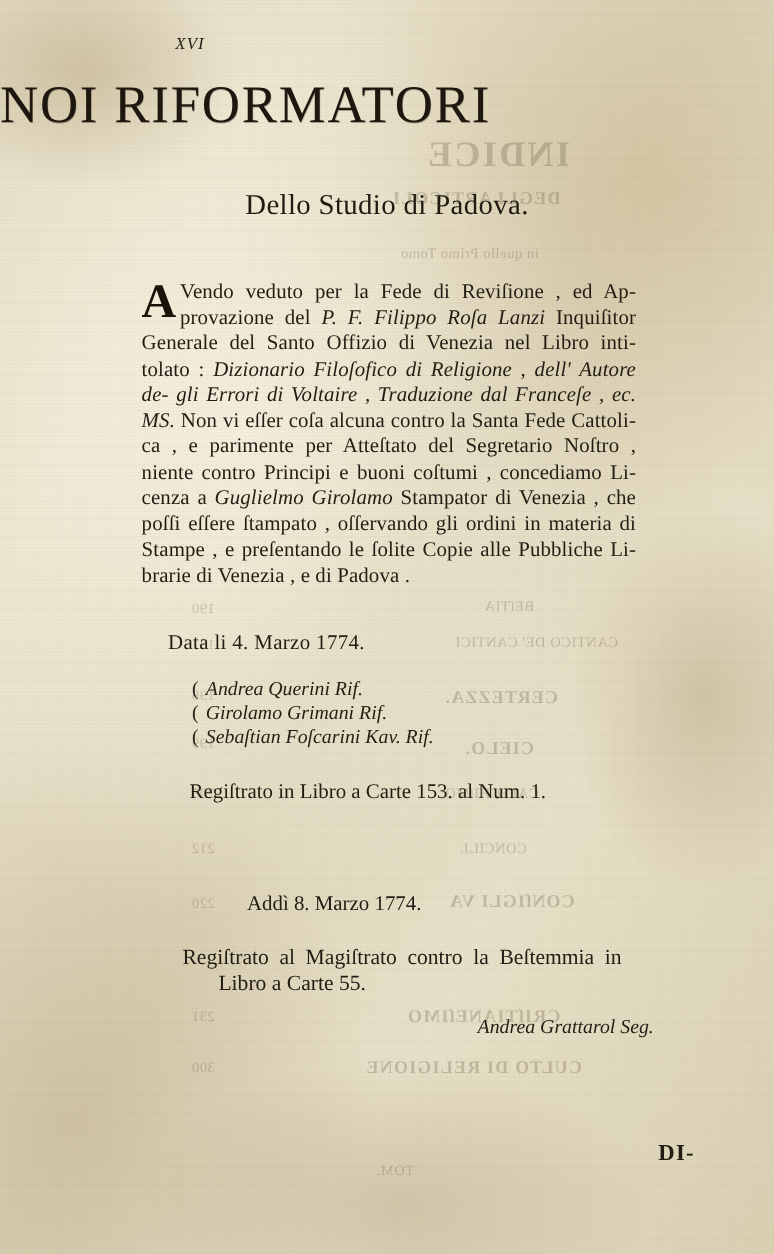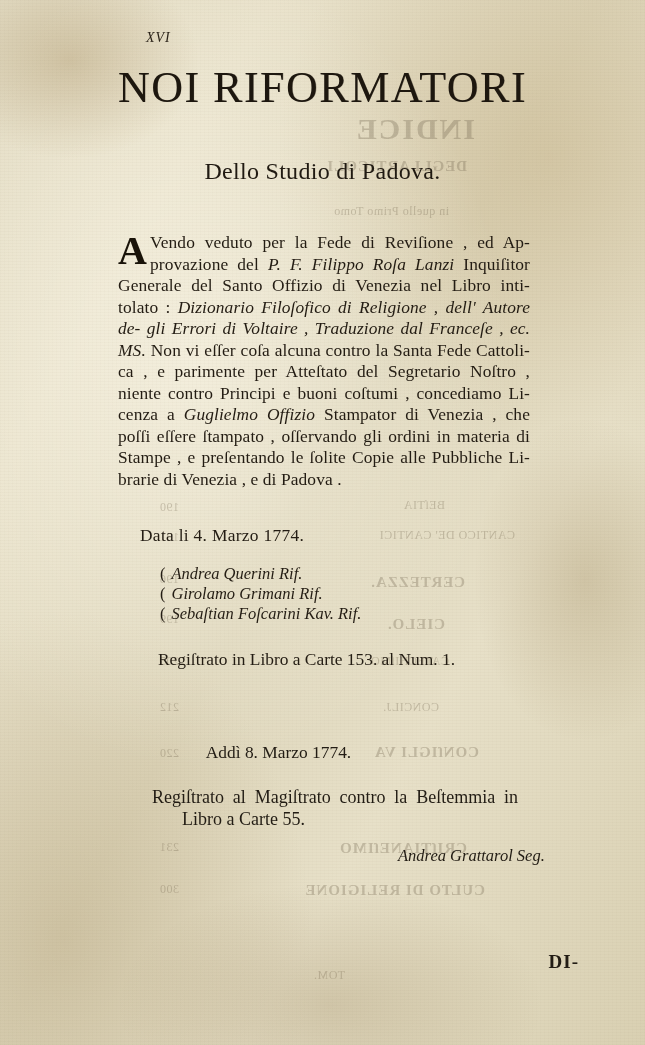--- a/index.html
+++ b/index.html
@@ -84,21 +84,21 @@
     font-size: 14px;
     font-variant: small-caps;
     font-style: italic;
     letter-spacing: 1px;
     color: #2a2218;
   }
   .title {
     position: absolute;
     left: 0; top: 62px;
     width: 645px;
-    text-align: center;
+    text-align: left;
     font-size: 44px;
     letter-spacing: 1.5px;
     color: #1d170f;
     font-variant: small-caps;
     font-weight: 400;
     text-shadow: 0.4px 0.4px 0 rgba(40,32,20,0.35);
   }
   .subtitle {
     position: absolute;
     left: 0; top: 158px;
@@ -235,21 +235,21 @@
 
     <div class="body">
       <span class="dropcap">A</span><span>Vendo veduto per la Fede di Reviſione , ed Ap-</span>
       <span>provazione del </span><span class="it">P. F. Filippo Roſa Lanzi </span><span>Inquiſitor</span>
       <span>Generale del Santo Offizio di Venezia nel Libro inti-</span>
       <span>tolato : </span><span class="it">Dizionario Filoſofico di Religione , dell' Autore de-</span>
       <span class="it">gli Errori di Voltaire , Traduzione dal Franceſe , ec. MS.</span>
       <span>Non vi eſſer coſa alcuna contro la Santa Fede Cattoli-</span>
       <span>ca , e parimente per Atteſtato del Segretario Noſtro ,</span>
       <span>niente contro Principi e buoni coſtumi , concediamo Li-</span>
-      <span>cenza a </span><span class="it">Guglielmo Offizio </span><span>Stampator di Venezia , che poſſi</span>
+      <span>cenza a </span><span class="it">Guglielmo Girolamo </span><span>Stampator di Venezia , che poſſi</span>
       <span>eſſere ſtampato , oſſervando gli ordini in materia di</span>
       <span>Stampe , e preſentando le ſolite Copie alle Pubbliche Li-</span>
       <span>brarie di Venezia , e di Padova .</span>
     </div>
 
     <div class="blk date1">Data li 4. Marzo 1774.</div>
 
     <div class="signers">
       <div><span class="brace">(</span><span>Andrea Querini Rif.</span></div>
       <div><span class="brace">(</span><span>Girolamo Grimani Rif.</span></div>

